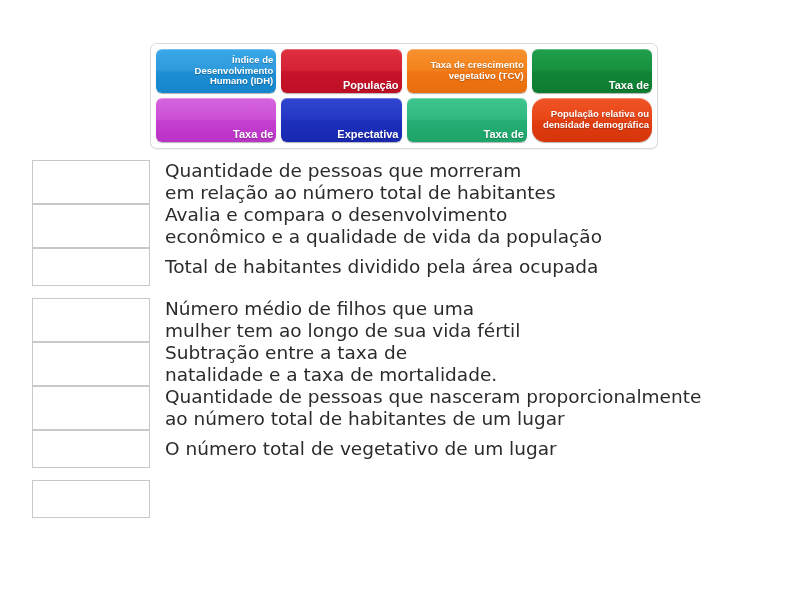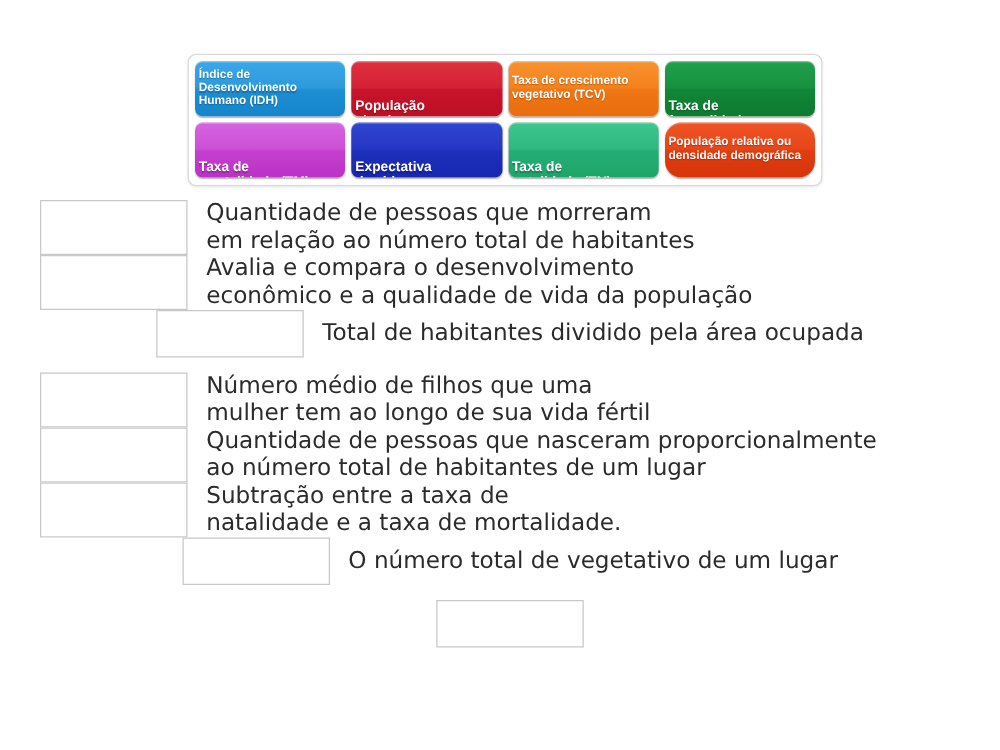--- a/index.html
+++ b/index.html
@@ -36,21 +36,21 @@
   .tile-row + .tile-row {
     margin-top: 5px;
   }
   .tile {
     flex: 1 1 0;
     height: 44px;
     border-radius: 6px;
     display: flex;
     align-items: center;
     justify-content: center;
-    text-align: left;
+    text-align: right;
     color: #ffffff;
     font-weight: bold;
     line-height: 1.12;
     padding: 2px 3px;
     box-sizing: border-box;
     cursor: move;
     user-select: none;
     box-shadow: 0 1px 1px rgba(0,0,0,0.30), inset 0 1px 0 rgba(255,255,255,0.30);
     text-shadow: 0 1px 1px rgba(0,0,0,0.28);
     overflow: hidden;
@@ -97,21 +97,21 @@
   .answer-text {
     margin-left: 15px;
     font-size: 18.5px;
     line-height: 1.18;
     color: #2b2b2b;
     white-space: pre-line;
     font-family: "DejaVu Sans", "Liberation Sans", sans-serif;
   }
   .answer-row.two-line .drop-box { height: 44px; }
   .answer-row.two-line { margin-bottom: 0px; }
-  .answer-row.one-line { margin-bottom: 12px; justify-content: center; }
+  .answer-row.one-line { margin-bottom: 12px; }
 </style>
 </head>
 <body>
 
 <div id="tile-tray">
   <div class="tile-row">
     <div class="tile t-blue">
       <span class="tile-label fs-sm">Índice de
 Desenvolvimento
 Humano (IDH)</span>
@@ -169,30 +169,30 @@
   </div>
 
   <div class="answer-row two-line">
     <div class="drop-box"></div>
     <div class="answer-text">Número médio de filhos que uma
 mulher tem ao longo de sua vida fértil</div>
   </div>
 
   <div class="answer-row two-line">
     <div class="drop-box"></div>
+    <div class="answer-text">Subtração entre a taxa de
+natalidade e a taxa de mortalidade.</div>
+  </div>
+
+  <div class="answer-row two-line">
+    <div class="drop-box"></div>
     <div class="answer-text">Quantidade de pessoas que nasceram proporcionalmente
 ao número total de habitantes de um lugar</div>
   </div>
 
-  <div class="answer-row two-line">
-    <div class="drop-box"></div>
-    <div class="answer-text">Subtração entre a taxa de
-natalidade e a taxa de mortalidade.</div>
-  </div>
-
   <div class="answer-row one-line">
     <div class="drop-box"></div>
     <div class="answer-text">O número total de vegetativo de um lugar</div>
   </div>
 
   <div class="answer-row one-line">
     <div class="drop-box"></div>
   </div>
 
 </div>

